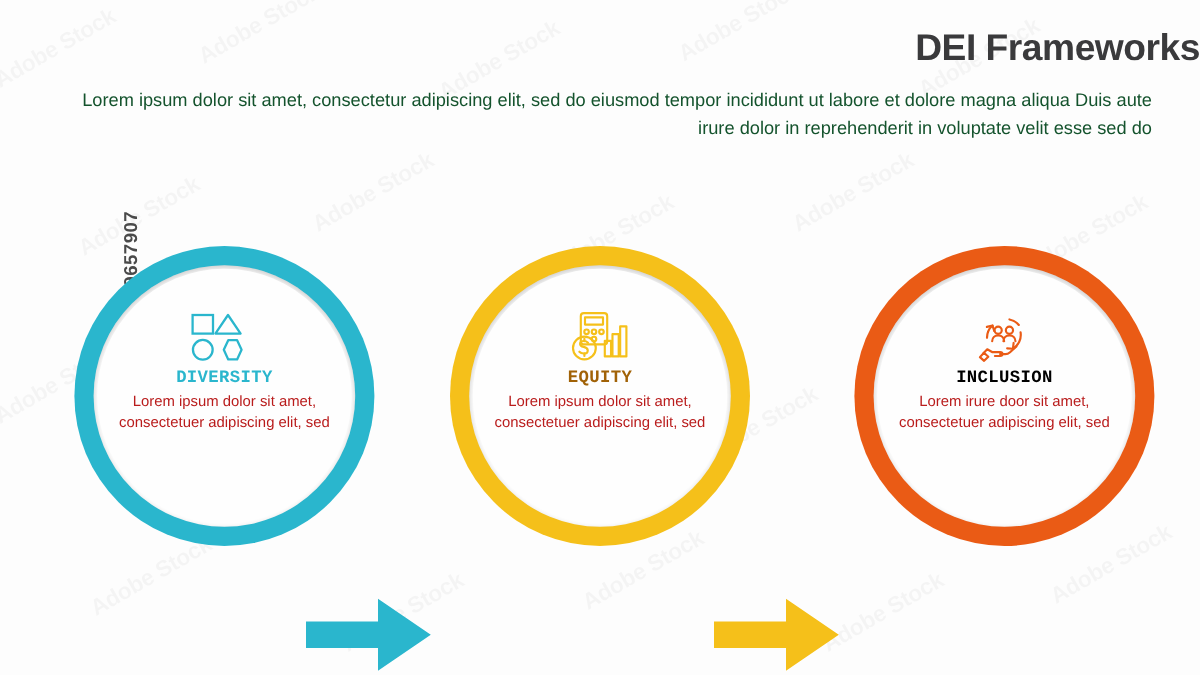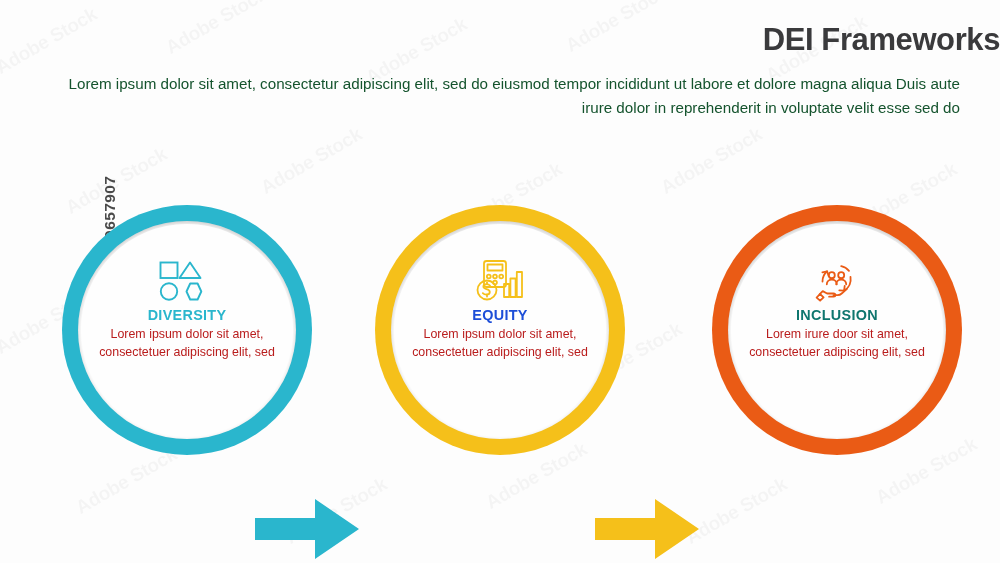--- a/index.html
+++ b/index.html
@@ -125,20 +125,21 @@
     height:44px;
     display:flex;
     align-items:center;
     justify-content:center;
   }
   .node-title {
     margin-top:4px;
     font-size:14.4px;
     font-weight:700;
     letter-spacing:0.3px;
+    font-family:Liberation Mono, monospace;
   }
   .node-desc {
     margin-top:3px;
     font-size:12.4px;
     line-height:1.42;
     color:#b91c1c;
     width:178px;
   }
 
   
@@ -236,21 +237,21 @@
             <rect x="29" y="25" width="5.2" height="13"></rect>
             <rect x="35.4" y="19.5" width="5.2" height="18.5"></rect>
             <rect x="41.8" y="13" width="5.2" height="25"></rect>
 
             <circle cx="12" cy="31" r="9.5"></circle>
             <path d="M15 26.6c-1-1-2.1-1.4-3.4-1.4-1.9 0-3.2 1-3.2 2.4 0 1.3 1 2 3 2.5 2.2.5 3.4 1.3 3.4 2.9 0 1.6-1.5 2.6-3.4 2.6-1.5 0-2.7-.5-3.6-1.5" stroke-linecap="round"></path>
             <path d="M12 23.3v2" stroke-linecap="round"></path>
             <path d="M12 35.4v2.2" stroke-linecap="round"></path>
           </svg>
         </div>
-        <div class="node-title" style="color:#1d4ed8;">EQUITY</div>
+        <div class="node-title" style="color:#a16207;">EQUITY</div>
         <div class="node-desc">Lorem ipsum dolor sit amet, consectetuer adipiscing elit, sed</div>
       </div>
     </div>
 
     <div class="node n2">
       <div class="ring">
         <div class="outer" style="background:#EA5B15;"></div>
         <div class="inner"></div>
         <div class="inner2"></div>
       </div>
@@ -268,19 +269,19 @@
             <path d="M12.8 25.3c0-2.8 2.2-4.8 5-4.8s5 2 5 4.8"></path>
 
             <circle cx="27.2" cy="16.2" r="3"></circle>
             <path d="M22.2 25.3c0-2.8 2.2-4.8 5-4.8s5 2 5 4.8"></path>
 
             <path d="M5.5 35.3 l3.2-3.2 4.4 2.4h6.4c1.2 0 1.9.7 1.9 1.6s-.7 1.6-1.9 1.6h-4.4"></path>
             <path d="M19.4 36.1h4.3c1.5 0 2.9-.6 4-1.6l5.3-4.7"></path>
             <path d="M2.6 38.6 l3.4-3.6 3.6 3.3-3.5 3.4z"></path>
           </svg>
         </div>
-        <div class="node-title" style="color:#0f766e;">INCLUSION</div>
+        <div class="node-title" style="color:#000000;">INCLUSION</div>
         <div class="node-desc">Lorem irure door sit amet, consectetuer adipiscing elit, sed</div>
       </div>
     </div>
 
   </div>
 </div>
 
 </body></html>

